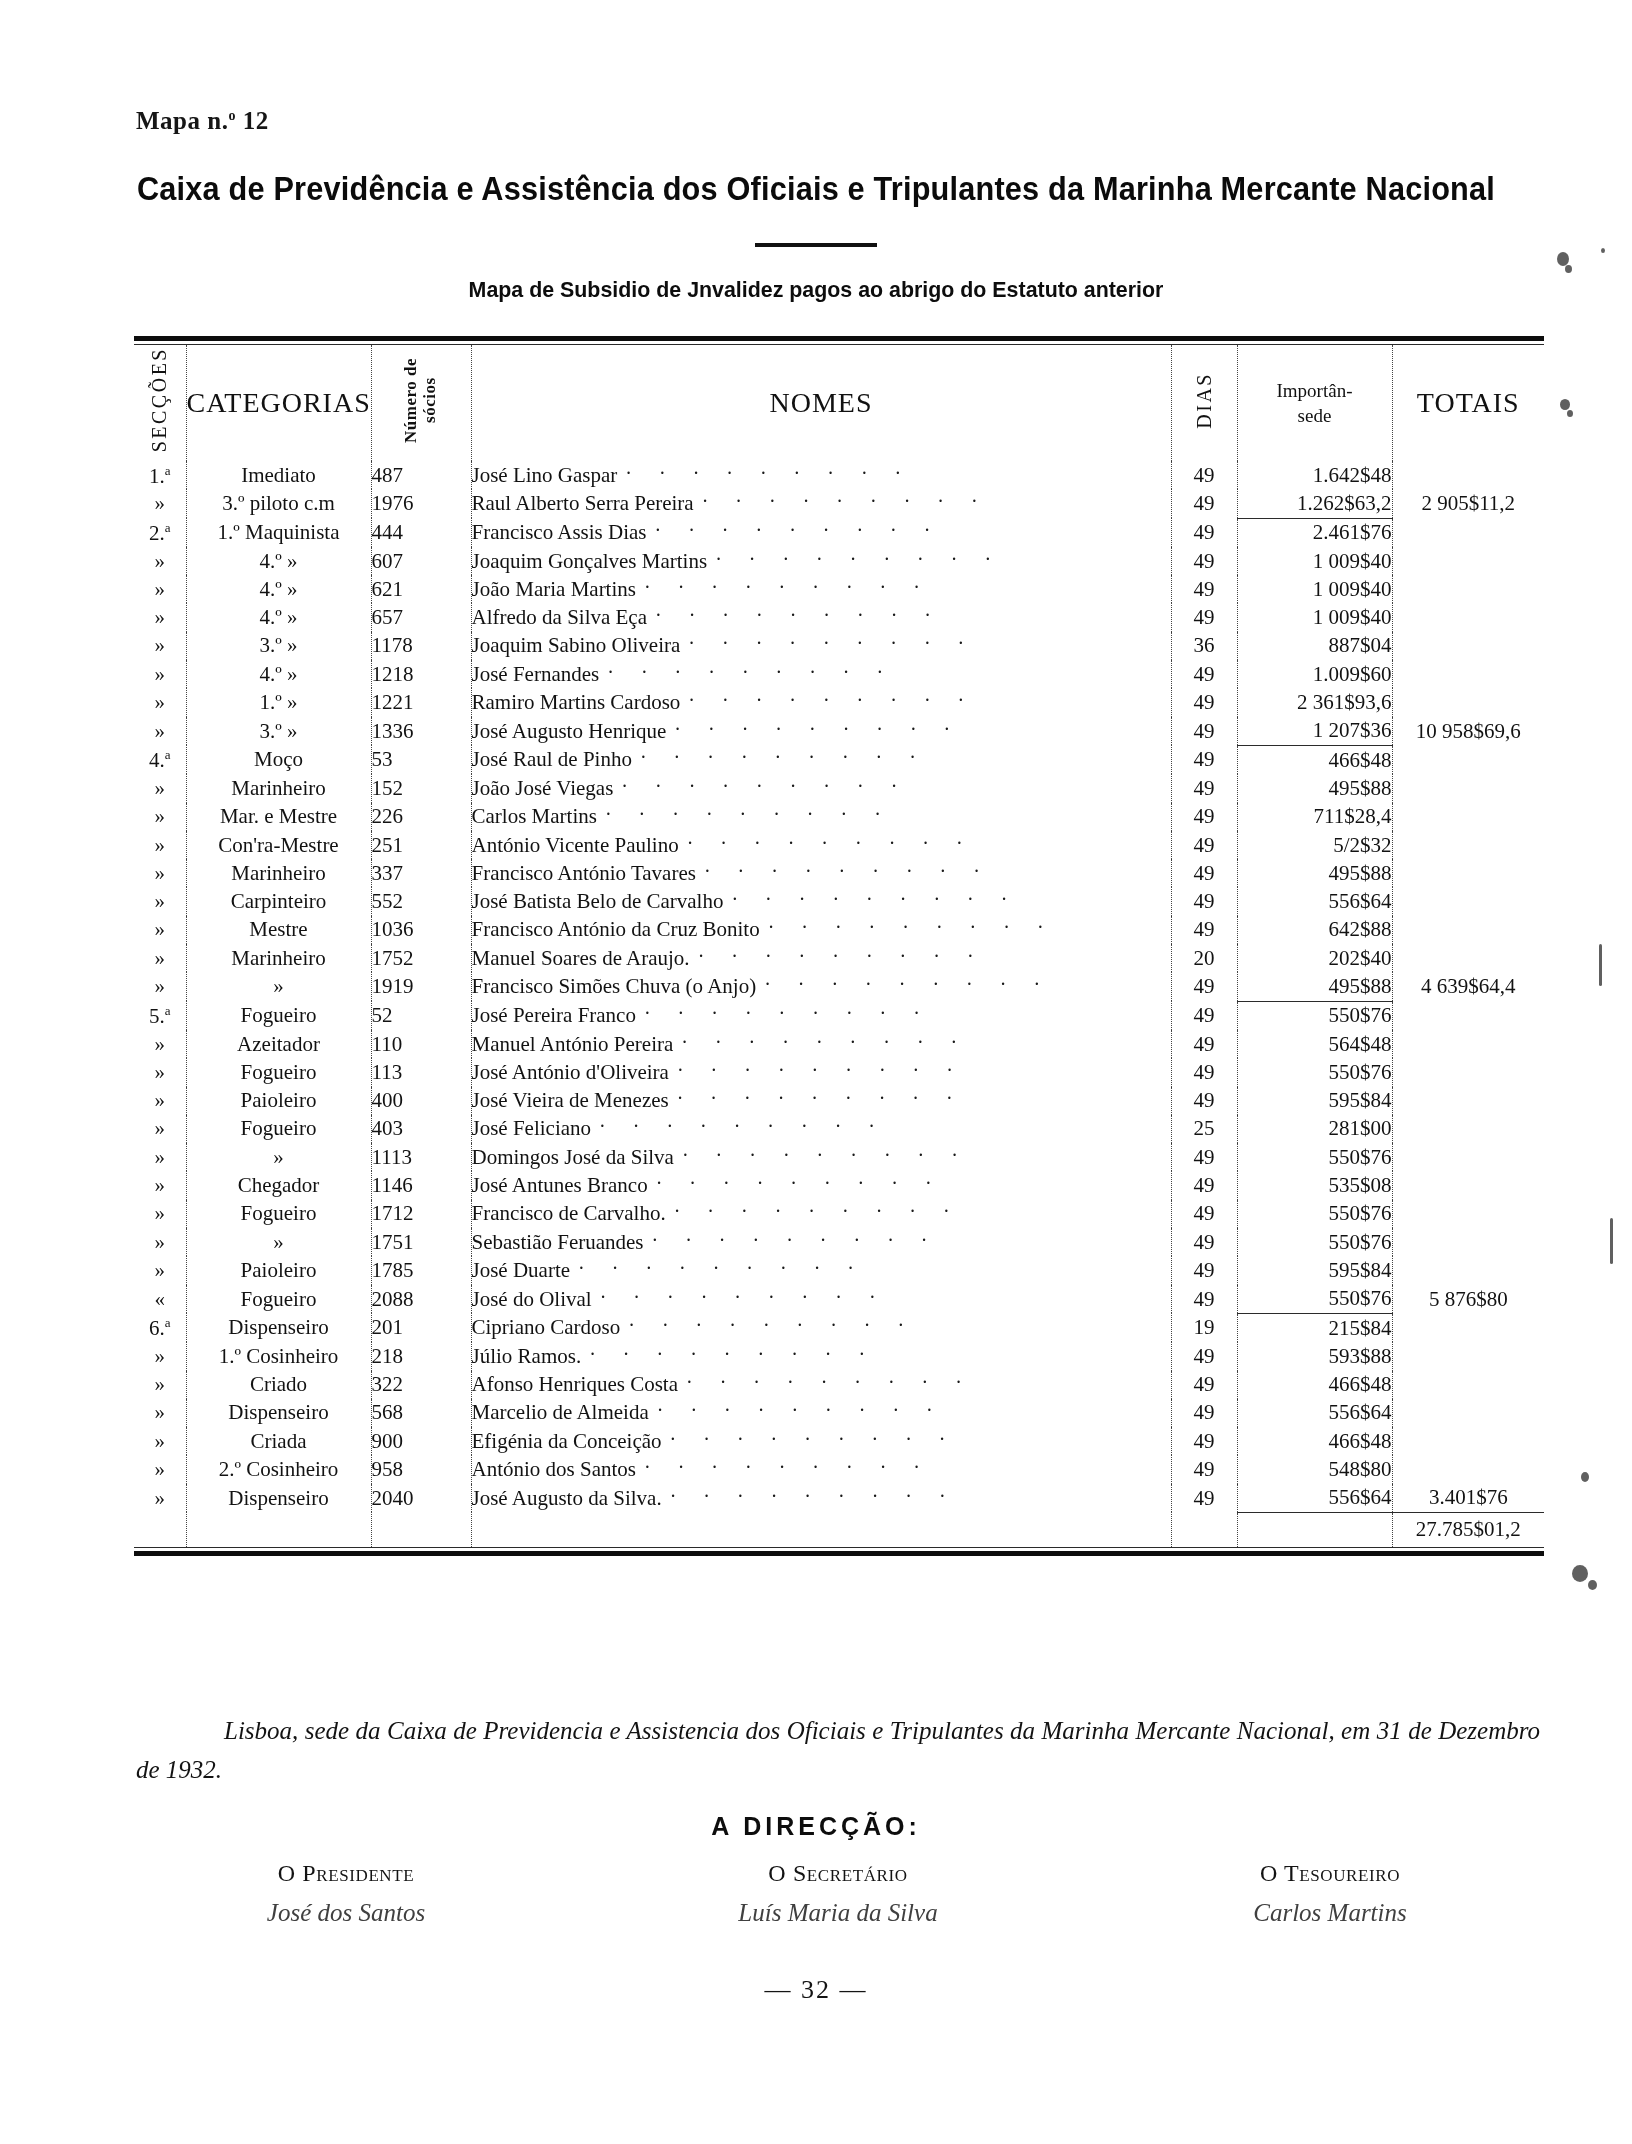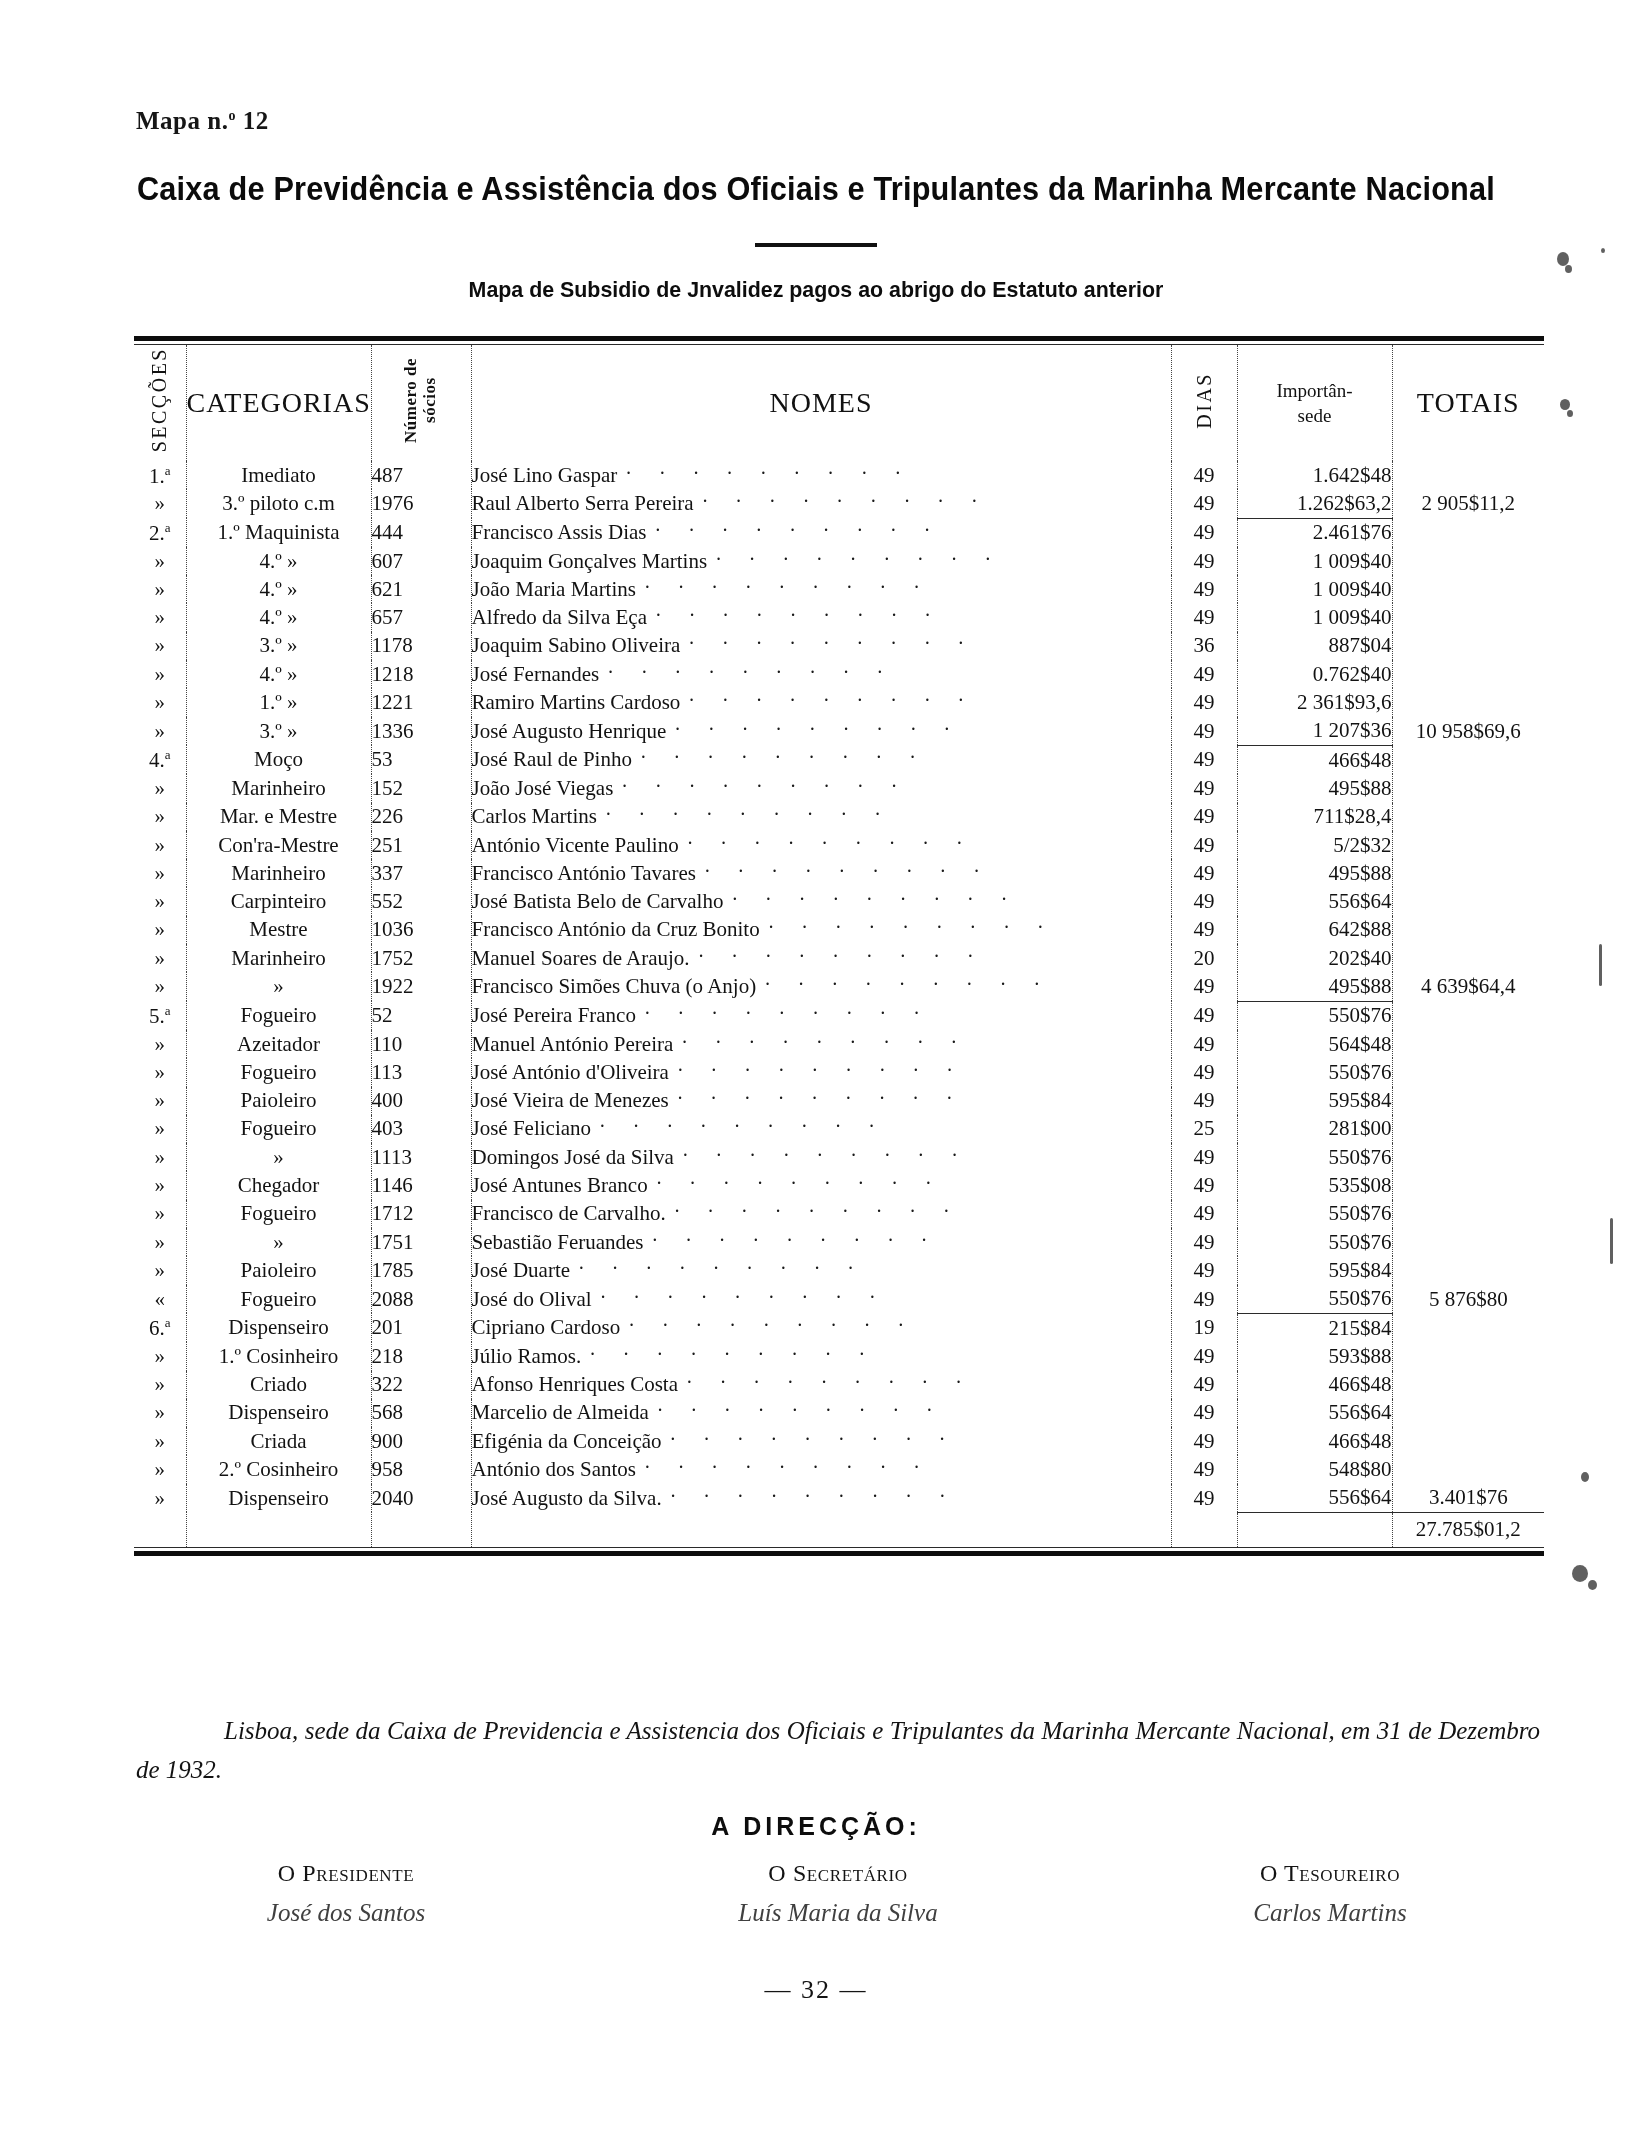--- a/index.html
+++ b/index.html
@@ -392,21 +392,21 @@
             <td class="dias vl-dot">36</td>
             <td class="imp vl-dot">887$04</td>
             <td class="tot"></td>
           </tr>
           <tr>
             <td class="sec vl-dot">»</td>
             <td class="cat vl-dot">4.º       »</td>
             <td class="num vl-dot">1218</td>
             <td class="nom vl-dot"><span>José Fernandes</span><span class="leaders">· · · · · · · · ·</span></td>
             <td class="dias vl-dot">49</td>
-            <td class="imp vl-dot">0.762$40</td>
+            <td class="imp vl-dot">1.009$60</td>
             <td class="tot"></td>
           </tr>
           <tr>
             <td class="sec vl-dot">»</td>
             <td class="cat vl-dot">1.º       »</td>
             <td class="num vl-dot">1221</td>
             <td class="nom vl-dot"><span>Ramiro Martins Cardoso</span><span class="leaders">· · · · · · · · ·</span></td>
             <td class="dias vl-dot">49</td>
             <td class="imp vl-dot">2 361$93,6</td>
             <td class="tot"></td>
@@ -488,21 +488,21 @@
             <td class="cat vl-dot">Marinheiro</td>
             <td class="num vl-dot">1752</td>
             <td class="nom vl-dot"><span>Manuel Soares de Araujo.</span><span class="leaders">· · · · · · · · ·</span></td>
             <td class="dias vl-dot">20</td>
             <td class="imp vl-dot">202$40</td>
             <td class="tot"></td>
           </tr>
           <tr>
             <td class="sec vl-dot">»</td>
             <td class="cat vl-dot">»</td>
-            <td class="num vl-dot">1922</td>
+            <td class="num vl-dot">1919</td>
             <td class="nom vl-dot"><span>Francisco Simões Chuva (o Anjo)</span><span class="leaders">· · · · · · · · ·</span></td>
             <td class="dias vl-dot">49</td>
             <td class="imp vl-dot imp-sep">495$88</td>
             <td class="tot">4 639$64,4</td>
           </tr>
           <tr>
             <td class="sec vl-dot">5.<span class="sup">a</span></td>
             <td class="cat vl-dot">Fogueiro</td>
             <td class="num vl-dot">52</td>
             <td class="nom vl-dot"><span>José Pereira Franco</span><span class="leaders">· · · · · · · · ·</span></td>

